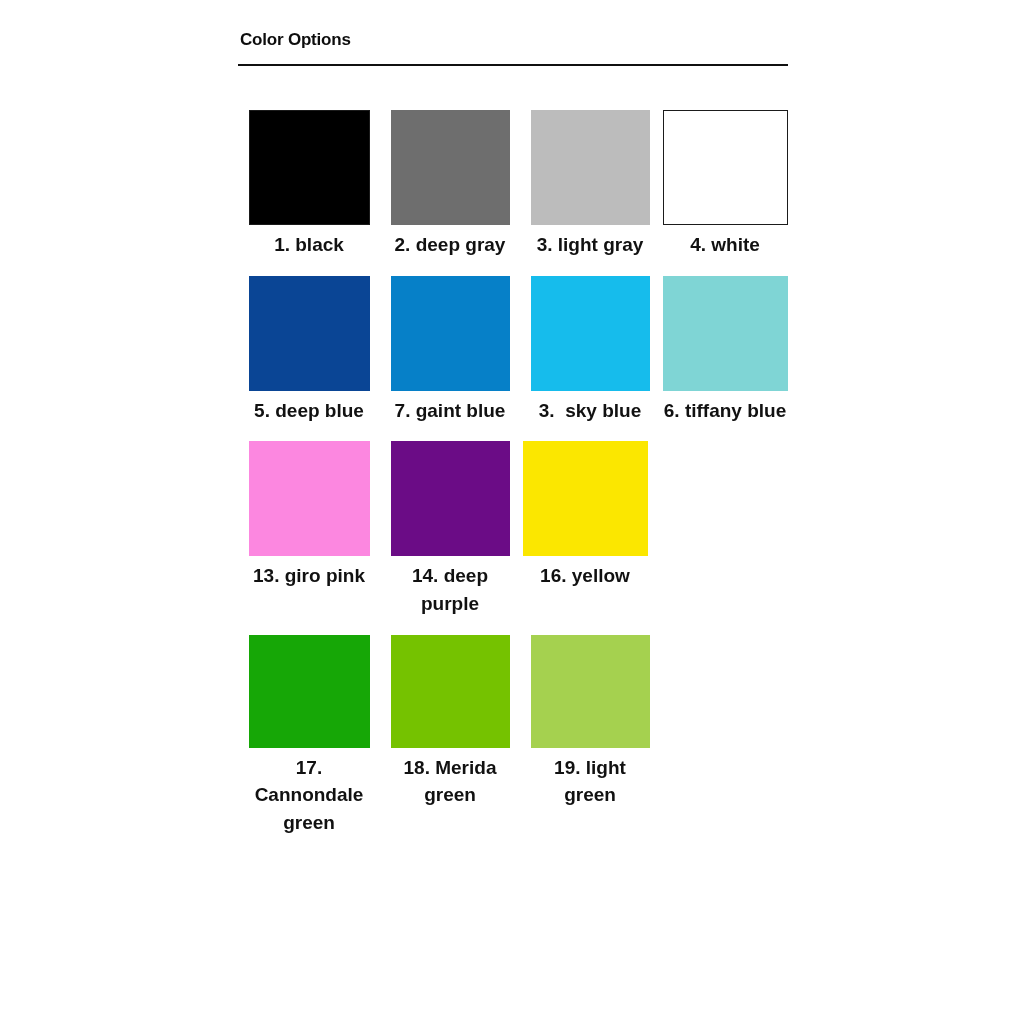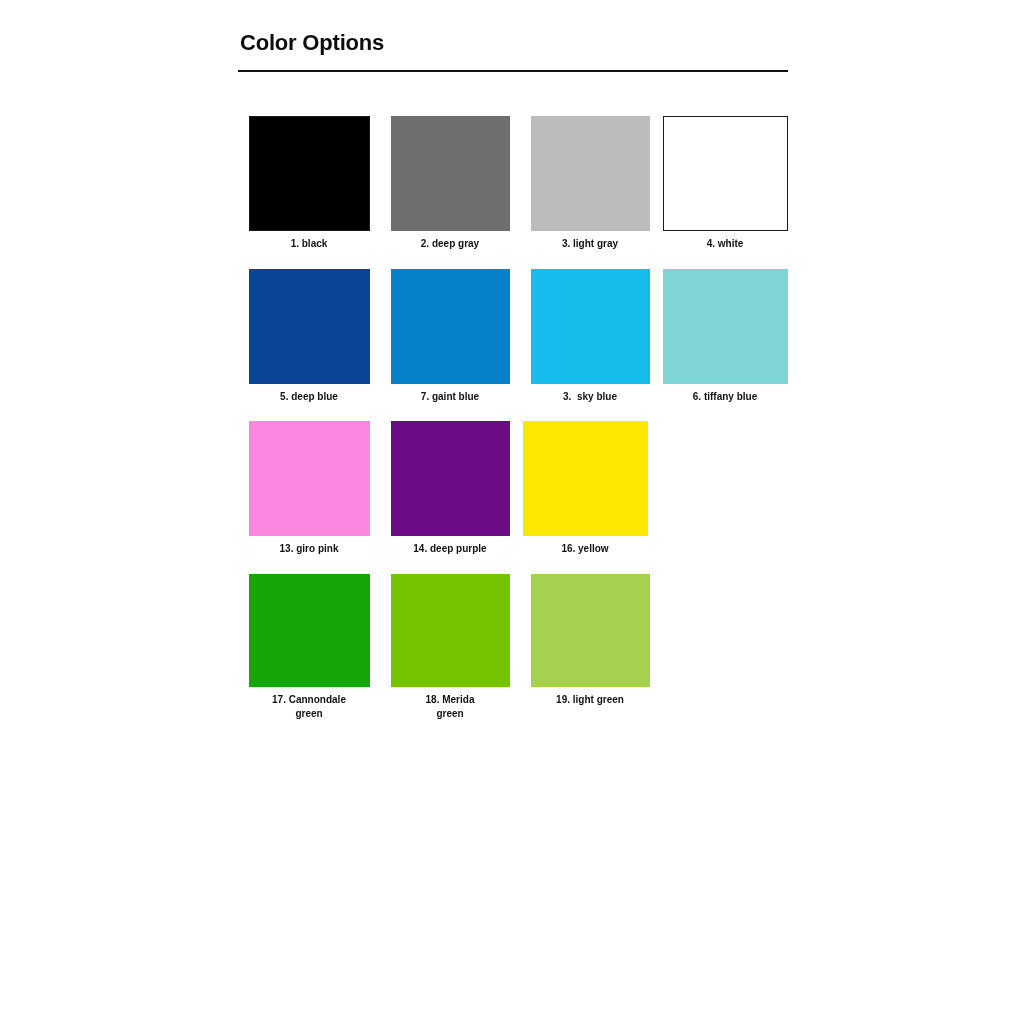--- a/index.html
+++ b/index.html
@@ -23,21 +23,21 @@
   }
 
   .content {
     position: absolute;
     left: 238px;
     top: 0;
     width: 552px;
   }
 
   .title {
-    font-size: 22px;
+    font-size: 17px;
     font-weight: bold;
     color: #0d0d0d;
     letter-spacing: -0.2px;
     margin: 0;
     padding-top: 30px;
     padding-left: 2px;
     line-height: 1.2;
   }
 
   .title-rule {
@@ -71,21 +71,21 @@
     display: block;
   }
 
   .swatch-chip.bordered {
     border: 1.2px solid #1b1b1b;
     box-sizing: border-box;
   }
 
   .swatch-label {
     margin-top: 6px;
-    font-size: 10px;
+    font-size: 19px;
     font-weight: bold;
     color: #111111;
     text-align: center;
     line-height: 1.45;
     white-space: pre-wrap;
     max-width: 128px;
   }
 
   
   .col-0 { width: 142px; }

